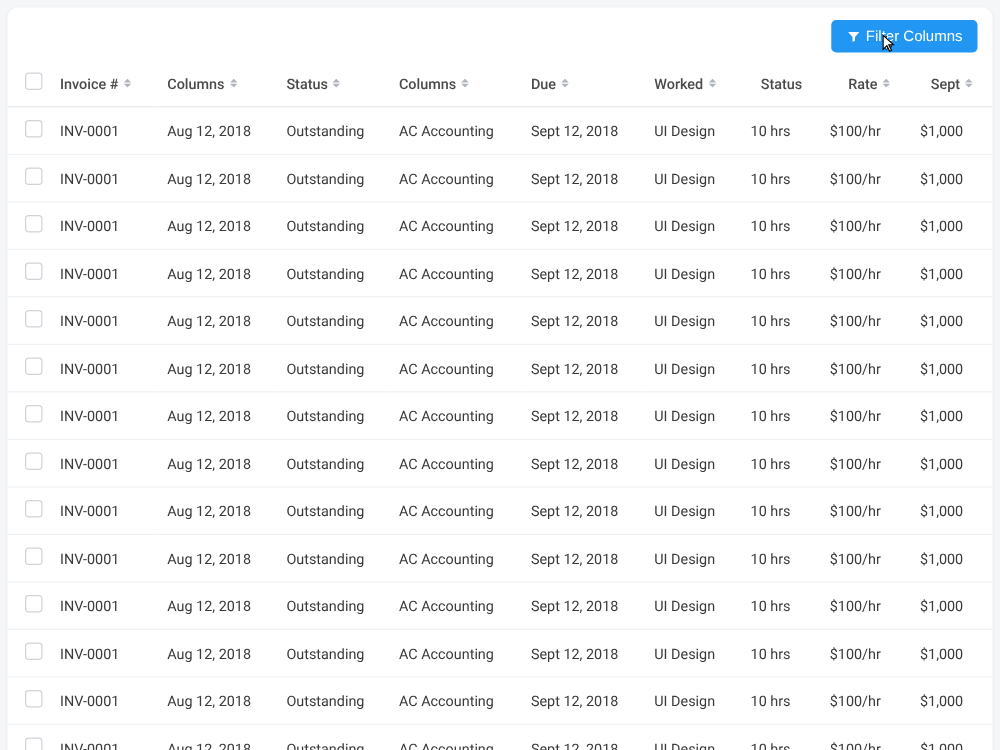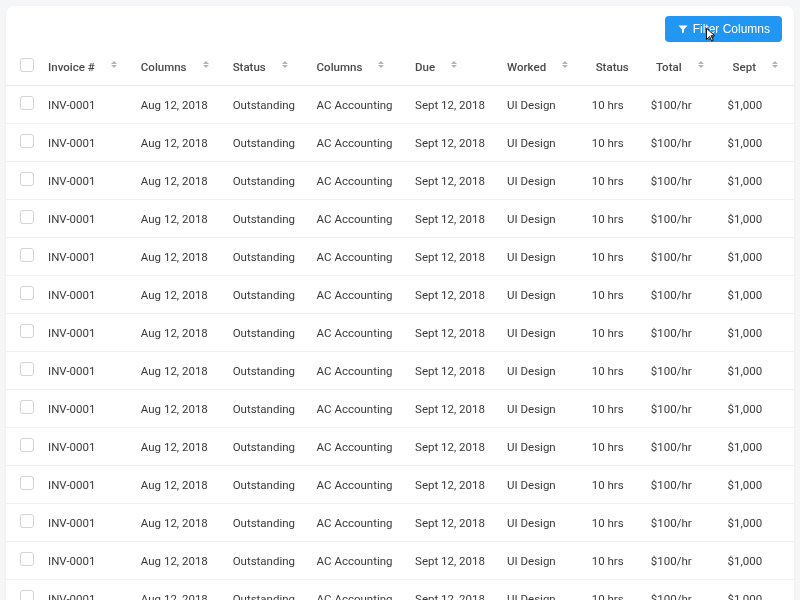--- a/index.html
+++ b/index.html
@@ -60,22 +60,22 @@
       border-bottom: 1px solid #e8e9eb;
       white-space: nowrap;
     }
     thead th.check, tbody td.check {
       width: 34px;
       padding-left: 14px;
       padding-right: 4px;
     }
     .th-inner {
       display: flex;
-      align-items: flex-start;
-      gap: 16px;
+      align-items: center;
+      gap: 4px;
     }
     .sort-icon {
       width: 8px;
       height: 10px;
       display: inline-flex;
       flex-direction: column;
       justify-content: center;
       gap: 1px;
     }
     .sort-icon::before, .sort-icon::after {
@@ -170,21 +170,21 @@
               <span class="sort-icon"></span>
             </span>
         </th>
         <th class="col-worked">
           <span class="th-inner">
               <span>Status</span>
             </span>
         </th>
         <th class="col-rate">
           <span class="th-inner">
-              <span>Total</span>
+              <span>Rate</span>
               <span class="sort-icon"></span>
             </span>
         </th>
         <th class="col-total">
           <span class="th-inner">
               <span>Sept</span>
               <span class="sort-icon"></span>
             </span>
         </th>
       </tr>

